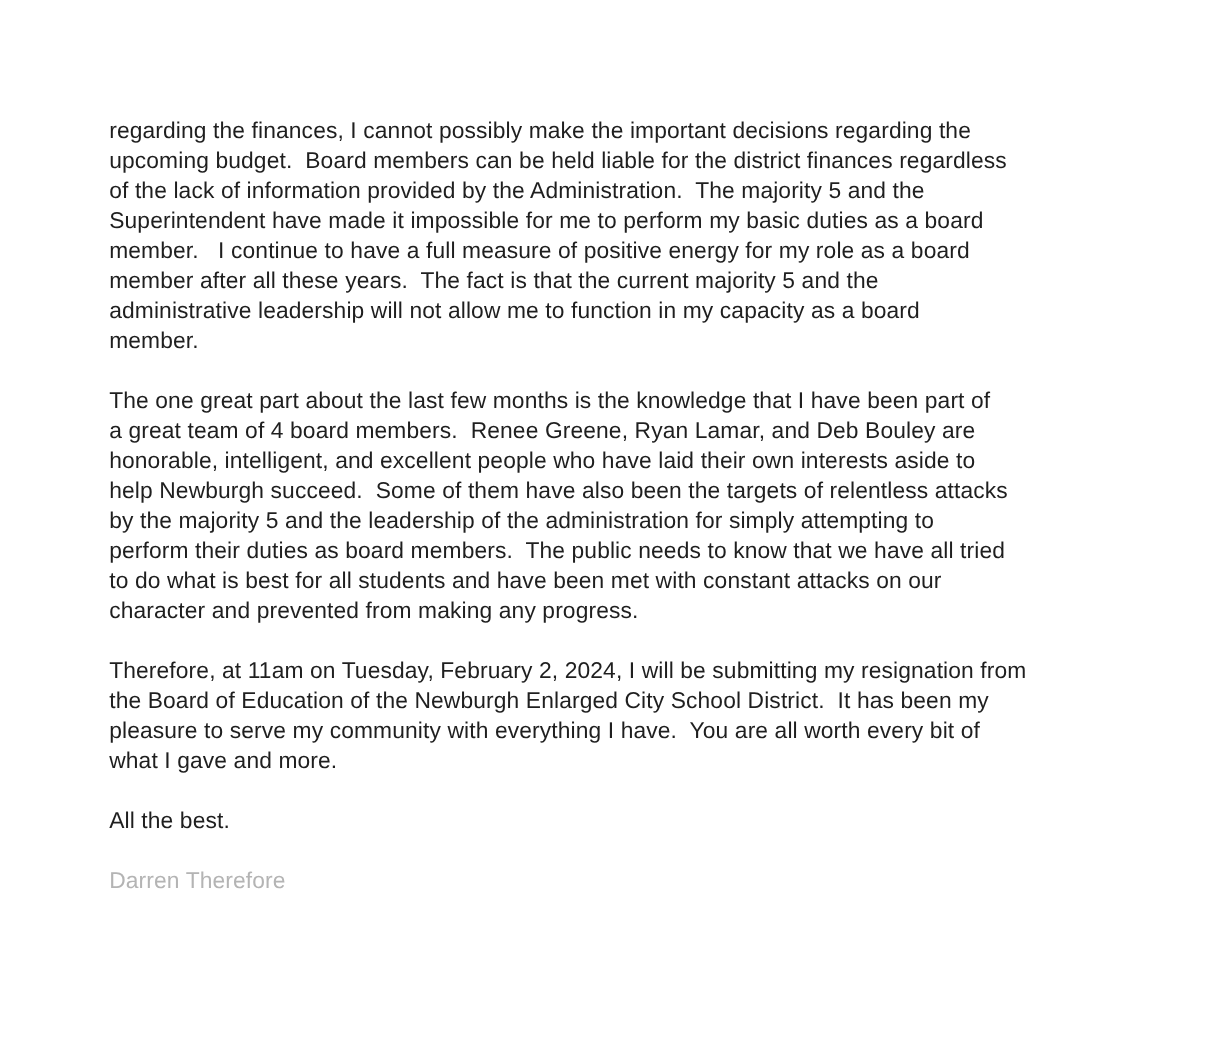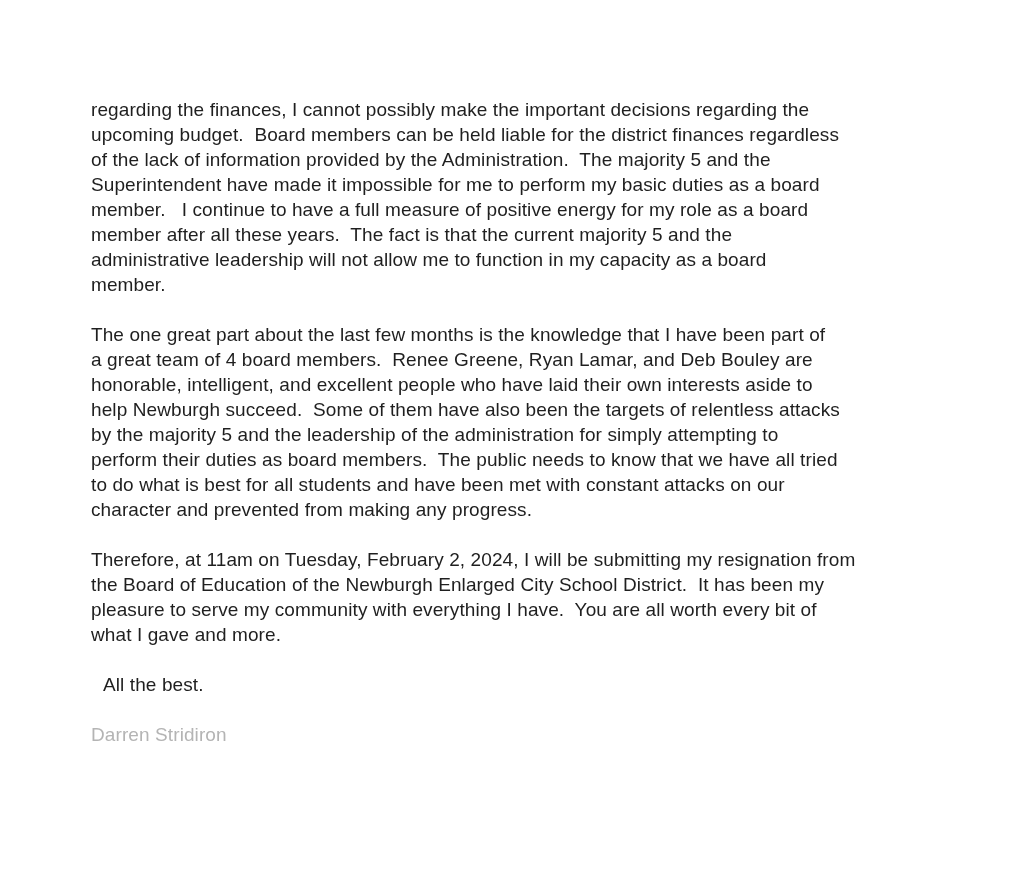--- a/index.html
+++ b/index.html
@@ -23,21 +23,21 @@
     color: #1f1f1f;
     font-size: 19px;
     line-height: 25px;
     letter-spacing: 0.1px;
   }
   .para {
     margin: 0 0 25px 0;
     white-space: pre-wrap;
   }
   .closing {
-    margin: 0 0 25px 12px;
+    margin: 0 0 25px 0;
     white-space: pre-wrap;
   }
   .signature {
     margin: 25px 0 0 0;
     color: #b4b4b4;
     white-space: pre-wrap;
   }
 </style>
 </head>
 <body>
@@ -58,15 +58,15 @@
 help Newburgh succeed.  Some of them have also been the targets of relentless attacks
 by the majority 5 and the leadership of the administration for simply attempting to
 perform their duties as board members.  The public needs to know that we have all tried
 to do what is best for all students and have been met with constant attacks on our
 character and prevented from making any progress.</p>
     <p class="para">Therefore, at 11am on Tuesday, February 2, 2024, I will be submitting my resignation from
 the Board of Education of the Newburgh Enlarged City School District.  It has been my
 pleasure to serve my community with everything I have.  You are all worth every bit of
 what I gave and more.</p>
     <p class="closing">All the best.</p>
-    <p class="signature">Darren Stridiron</p>
+    <p class="signature">Darren Therefore</p>
   </div>
 </div>
 
 </body></html>

